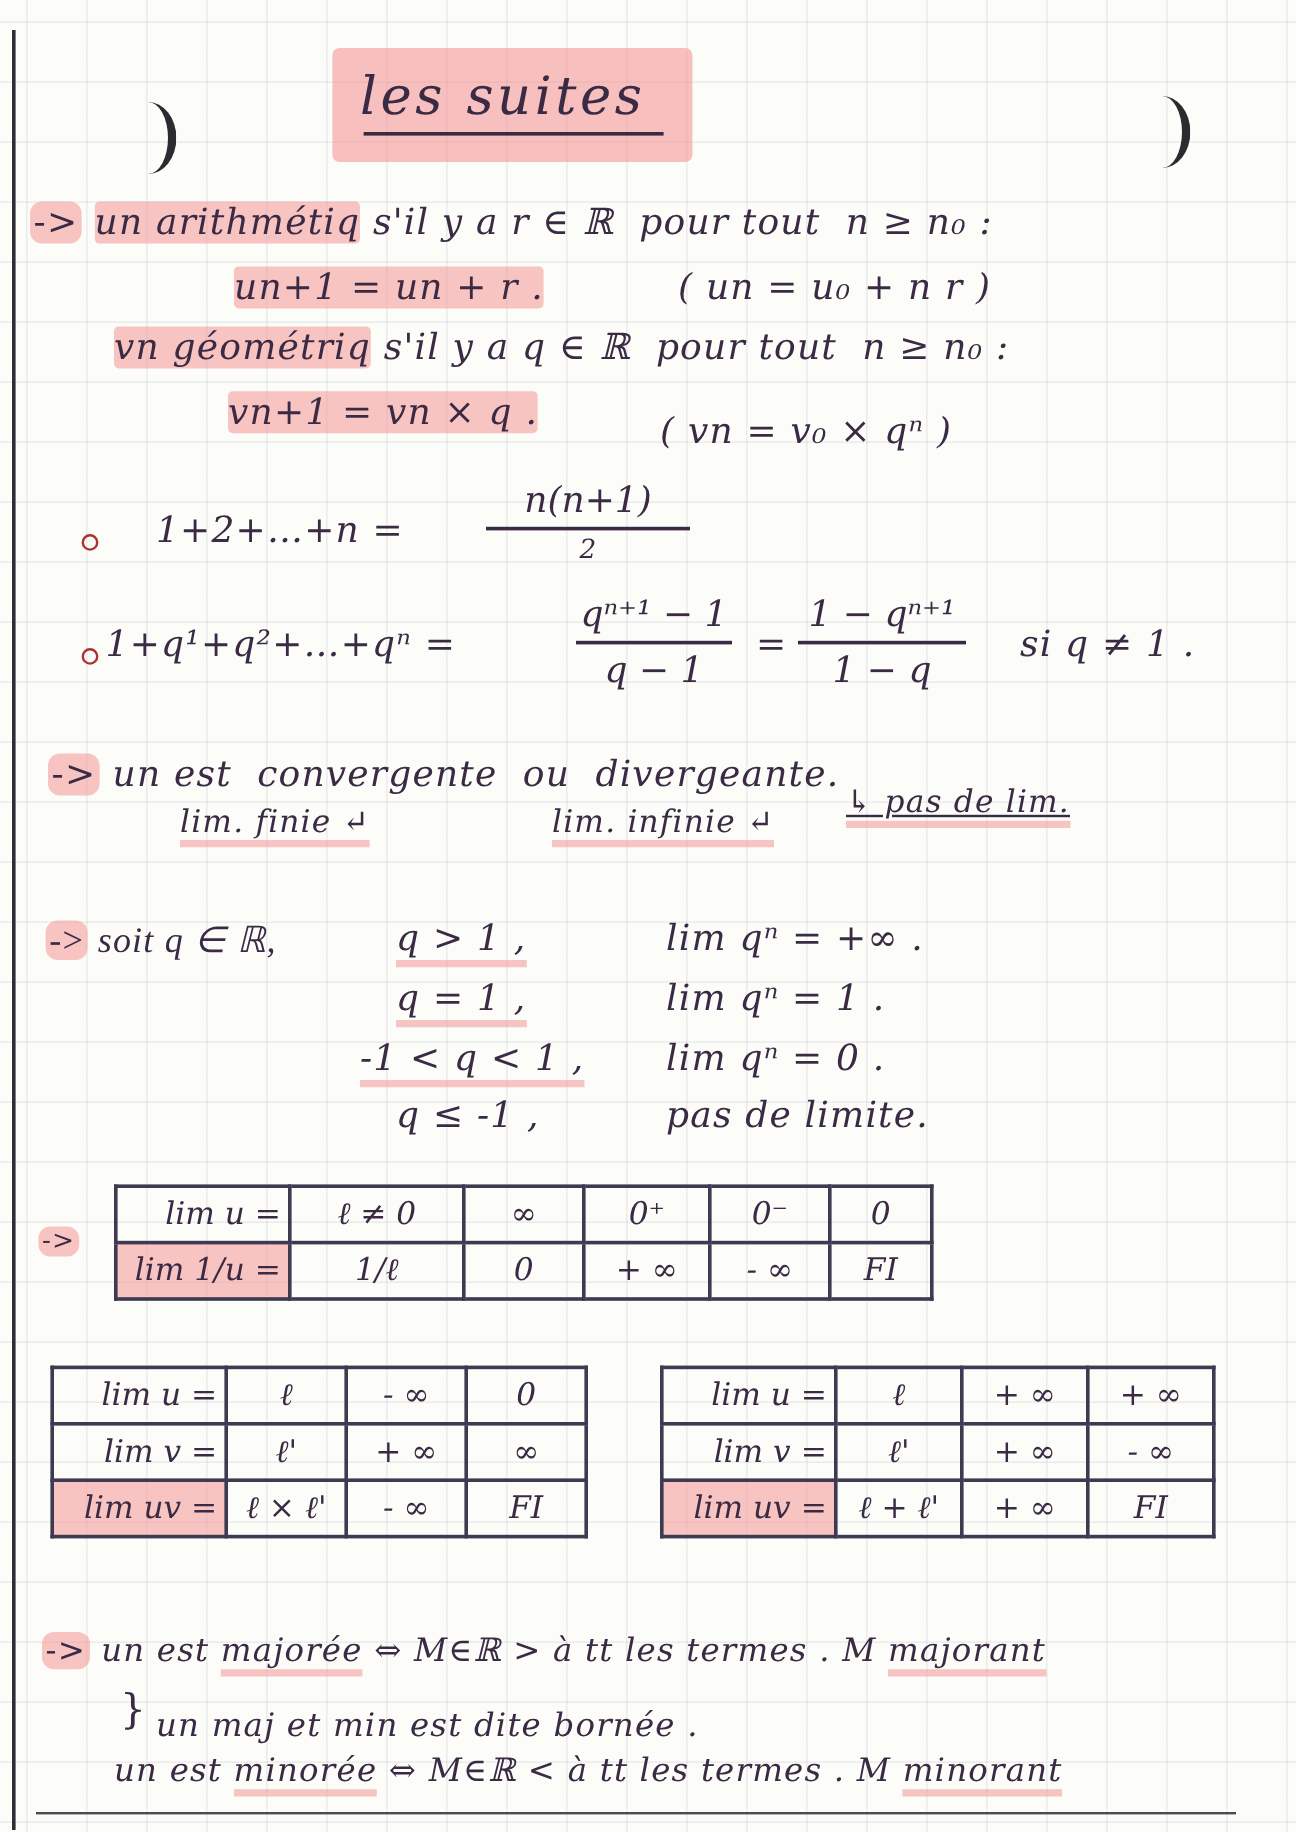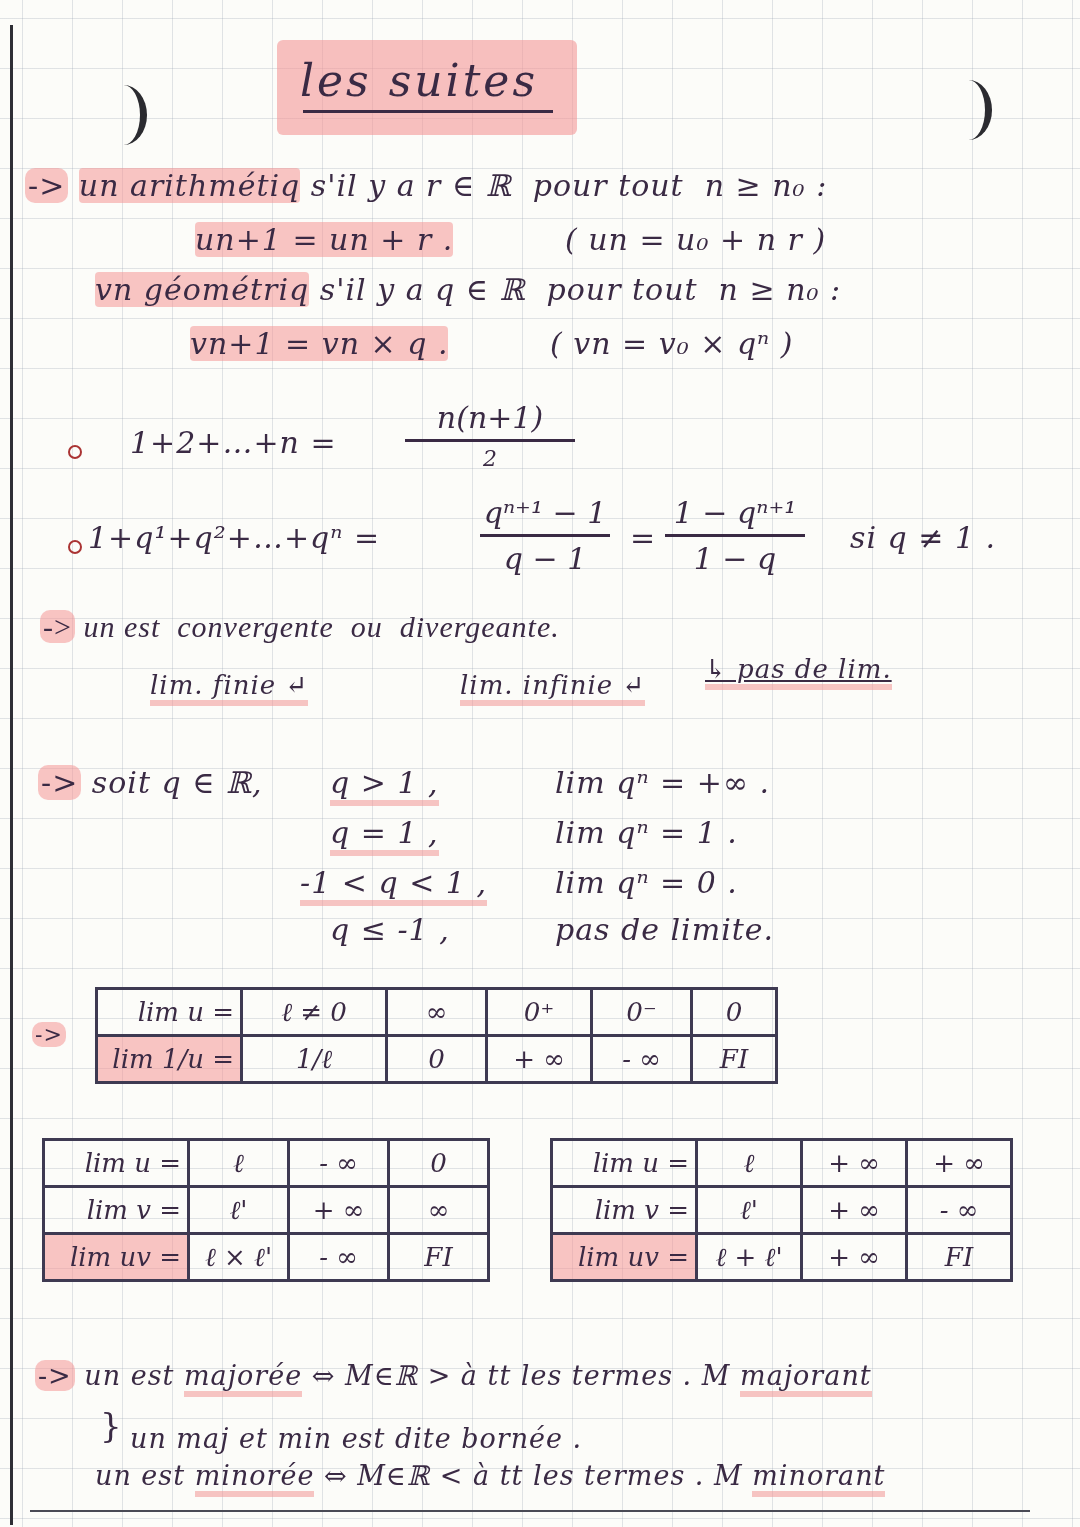--- a/index.html
+++ b/index.html
@@ -62,21 +62,21 @@
 <div class="txt" style="left:565px;top:222px;">( un = u₀ + n r )</div>
 <div class="txt" style="left:95px;top:272px;">
   <span class="hl">vn géométriq</span>
   <span>s'il y a q ∈ ℝ</span>&nbsp;
   <span>pour tout</span>&nbsp;
   <span>n ≥ n₀ :</span>
 </div>
 <div class="txt" style="left:190px;top:326px;">
   <span class="hl">vn+1 = vn × q .</span>
 </div>
-<div class="txt" style="left:550px;top:326px;">( vn = v₀ × qⁿ )</div>
+<div class="txt" style="left:550px;top:342px;">( vn = v₀ × qⁿ )</div>
 
 <div class="bullet" style="left:68px;top:445px;"></div>
 <div class="txt" style="left:130px;top:425px;">1+2+…+n =</div>
 <div class="frac" style="left:405px;top:400px;width:170px;">
   <div>n(n+1)</div>
   <div class="bar"></div>
   <div style="font-size:22px;">2</div>
 </div>
 
 <div class="bullet" style="left:68px;top:540px;"></div>
@@ -87,32 +87,32 @@
   <div>q − 1</div>
 </div>
 <div class="txt" style="left:630px;top:520px;">=</div>
 <div class="frac" style="left:665px;top:495px;width:140px;">
   <div>1 − qⁿ⁺¹</div>
   <div class="bar"></div>
   <div>1 − q</div>
 </div>
 <div class="txt" style="left:850px;top:520px;">si q ≠ 1 .</div>
 
-<div class="txt" style="left:40px;top:610px;font-family:Liberation Serif, serif;">
+<div class="txt" style="left:40px;top:628px;">
   <span class="arrow">-&gt;</span>
   <span>un est</span>&nbsp;
   <span>convergente</span>&nbsp;
   <span>ou</span>&nbsp;
   <span>divergeante</span><span>.</span>
 </div>
 <div class="txt" style="left:150px;top:670px;font-size:26px;"><span class="ul">lim. finie ↵</span></div>
 <div class="txt" style="left:460px;top:670px;font-size:26px;"><span class="ul">lim. infinie ↵</span></div>
 <div class="txt" style="left:705px;top:654px;font-size:26px;text-decoration:underline;"><span class="ul">↳ pas de lim.</span></div>
 
-<div class="txt" style="left:38px;top:765px;">
+<div class="txt" style="left:38px;top:765px;font-family:Liberation Serif, serif;">
   <span class="arrow">-&gt;</span>
   <span>soit q ∈ ℝ,</span>
 </div>
 <div class="txt" style="left:330px;top:765px;"><span class="ul">q &gt; 1 ,</span></div>
 <div class="txt" style="left:555px;top:765px;">lim qⁿ = +∞ .</div>
 <div class="txt" style="left:330px;top:815px;"><span class="ul">q = 1 ,</span></div>
 <div class="txt" style="left:555px;top:815px;text-align:right;">lim qⁿ = 1 .</div>
 <div class="txt" style="left:300px;top:865px;"><span class="ul">-1 &lt; q &lt; 1 ,</span></div>
 <div class="txt" style="left:555px;top:865px;">lim qⁿ = 0 .</div>
 <div class="txt" style="left:330px;top:912px;">q ≤ -1 ,</div>

